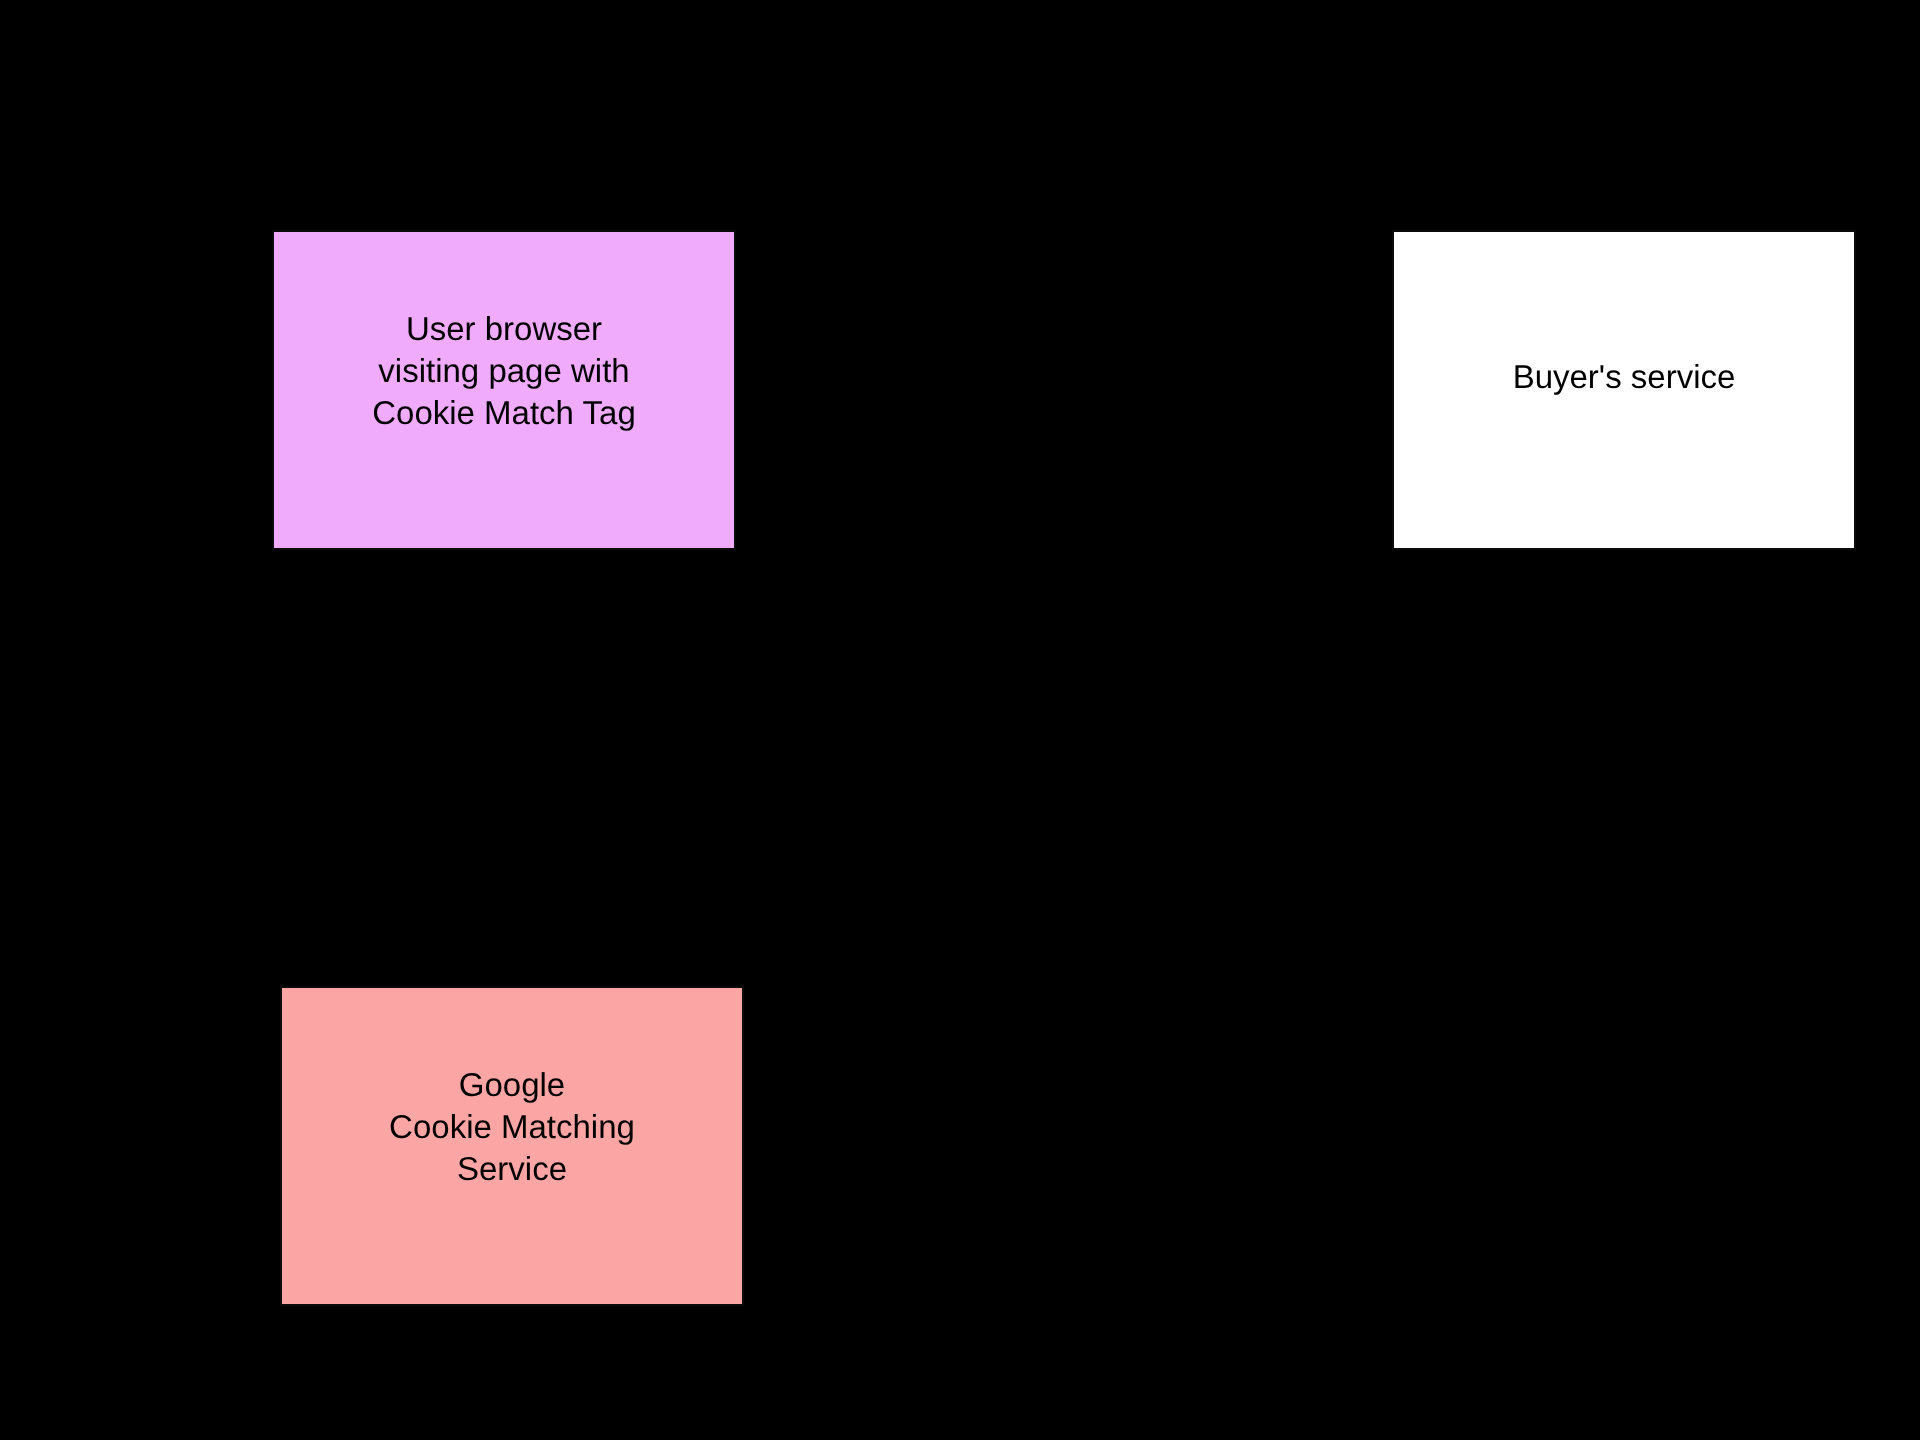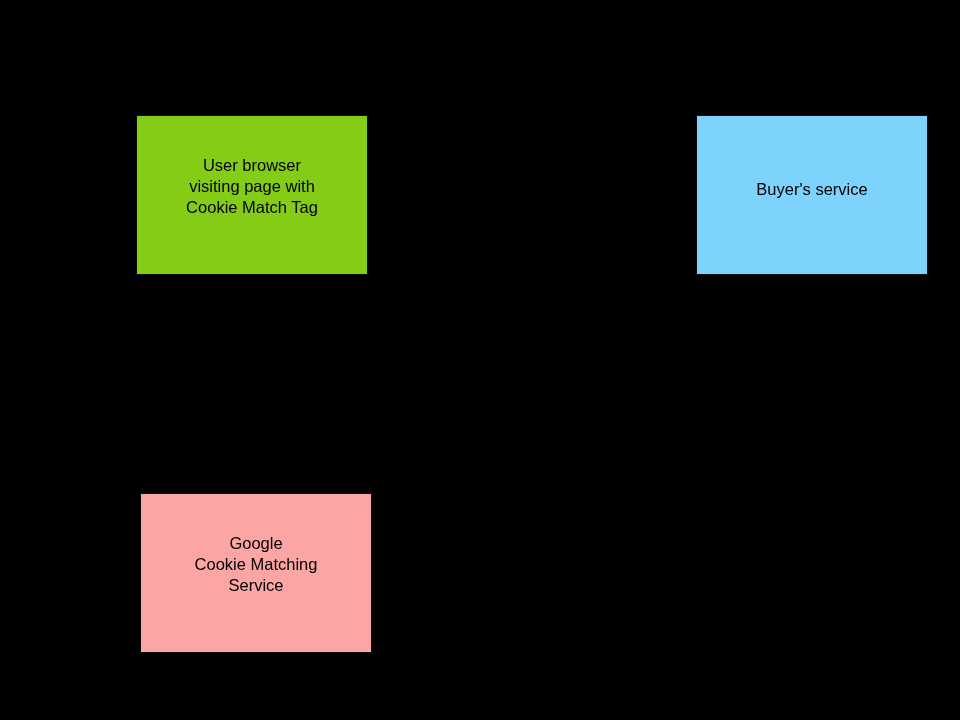--- a/index.html
+++ b/index.html
@@ -78,27 +78,27 @@
 <div id="canvas" style="width: 960px; height: 720px; background: rgb(0, 0, 0);">
 
   <svg id="connector-layer" viewBox="0 0 960 720" xmlns="http://www.w3.org/2000/svg" aria-hidden="true">
     <g stroke="#000000" fill="none" stroke-width="1">
       <path d="M 252 275 L 252 493"></path>
       <path d="M 368 195 L 696 195"></path>
       <path d="M 372 573 L 812 573 L 812 275"></path>
     </g>
   </svg>
 
-  <div class="node" id="node-user-browser" style="left: 136px; top: 115px; width: 232px; height: 160px; background: #84cc16; border-color: rgb(11, 11, 11);">
+  <div class="node" id="node-user-browser" style="left: 136px; top: 115px; width: 232px; height: 160px; background: #f0abfc; border-color: rgb(11, 11, 11);">
     <span class="node-label" style="color: rgb(0, 0, 0);">User browser
 visiting page with
 Cookie Match Tag</span>
   </div>
 
-  <div class="node" id="node-buyers-service" style="left: 696px; top: 115px; width: 232px; height: 160px; background: #7dd3fc; border-color: rgb(11, 11, 11);">
+  <div class="node" id="node-buyers-service" style="left: 696px; top: 115px; width: 232px; height: 160px; background: #ffffff; border-color: rgb(11, 11, 11);">
     <span class="node-label" style="color: rgb(0, 0, 0);">Buyer's service</span>
   </div>
 
   <div class="node" id="node-google-cookie-matching" style="left: 140px; top: 493px; width: 232px; height: 160px; background: #fca5a5; border-color: rgb(11, 11, 11);">
     <span class="node-label" style="color: rgb(0, 0, 0);">Google
 Cookie Matching
 Service</span>
   </div>
 
 </div>

